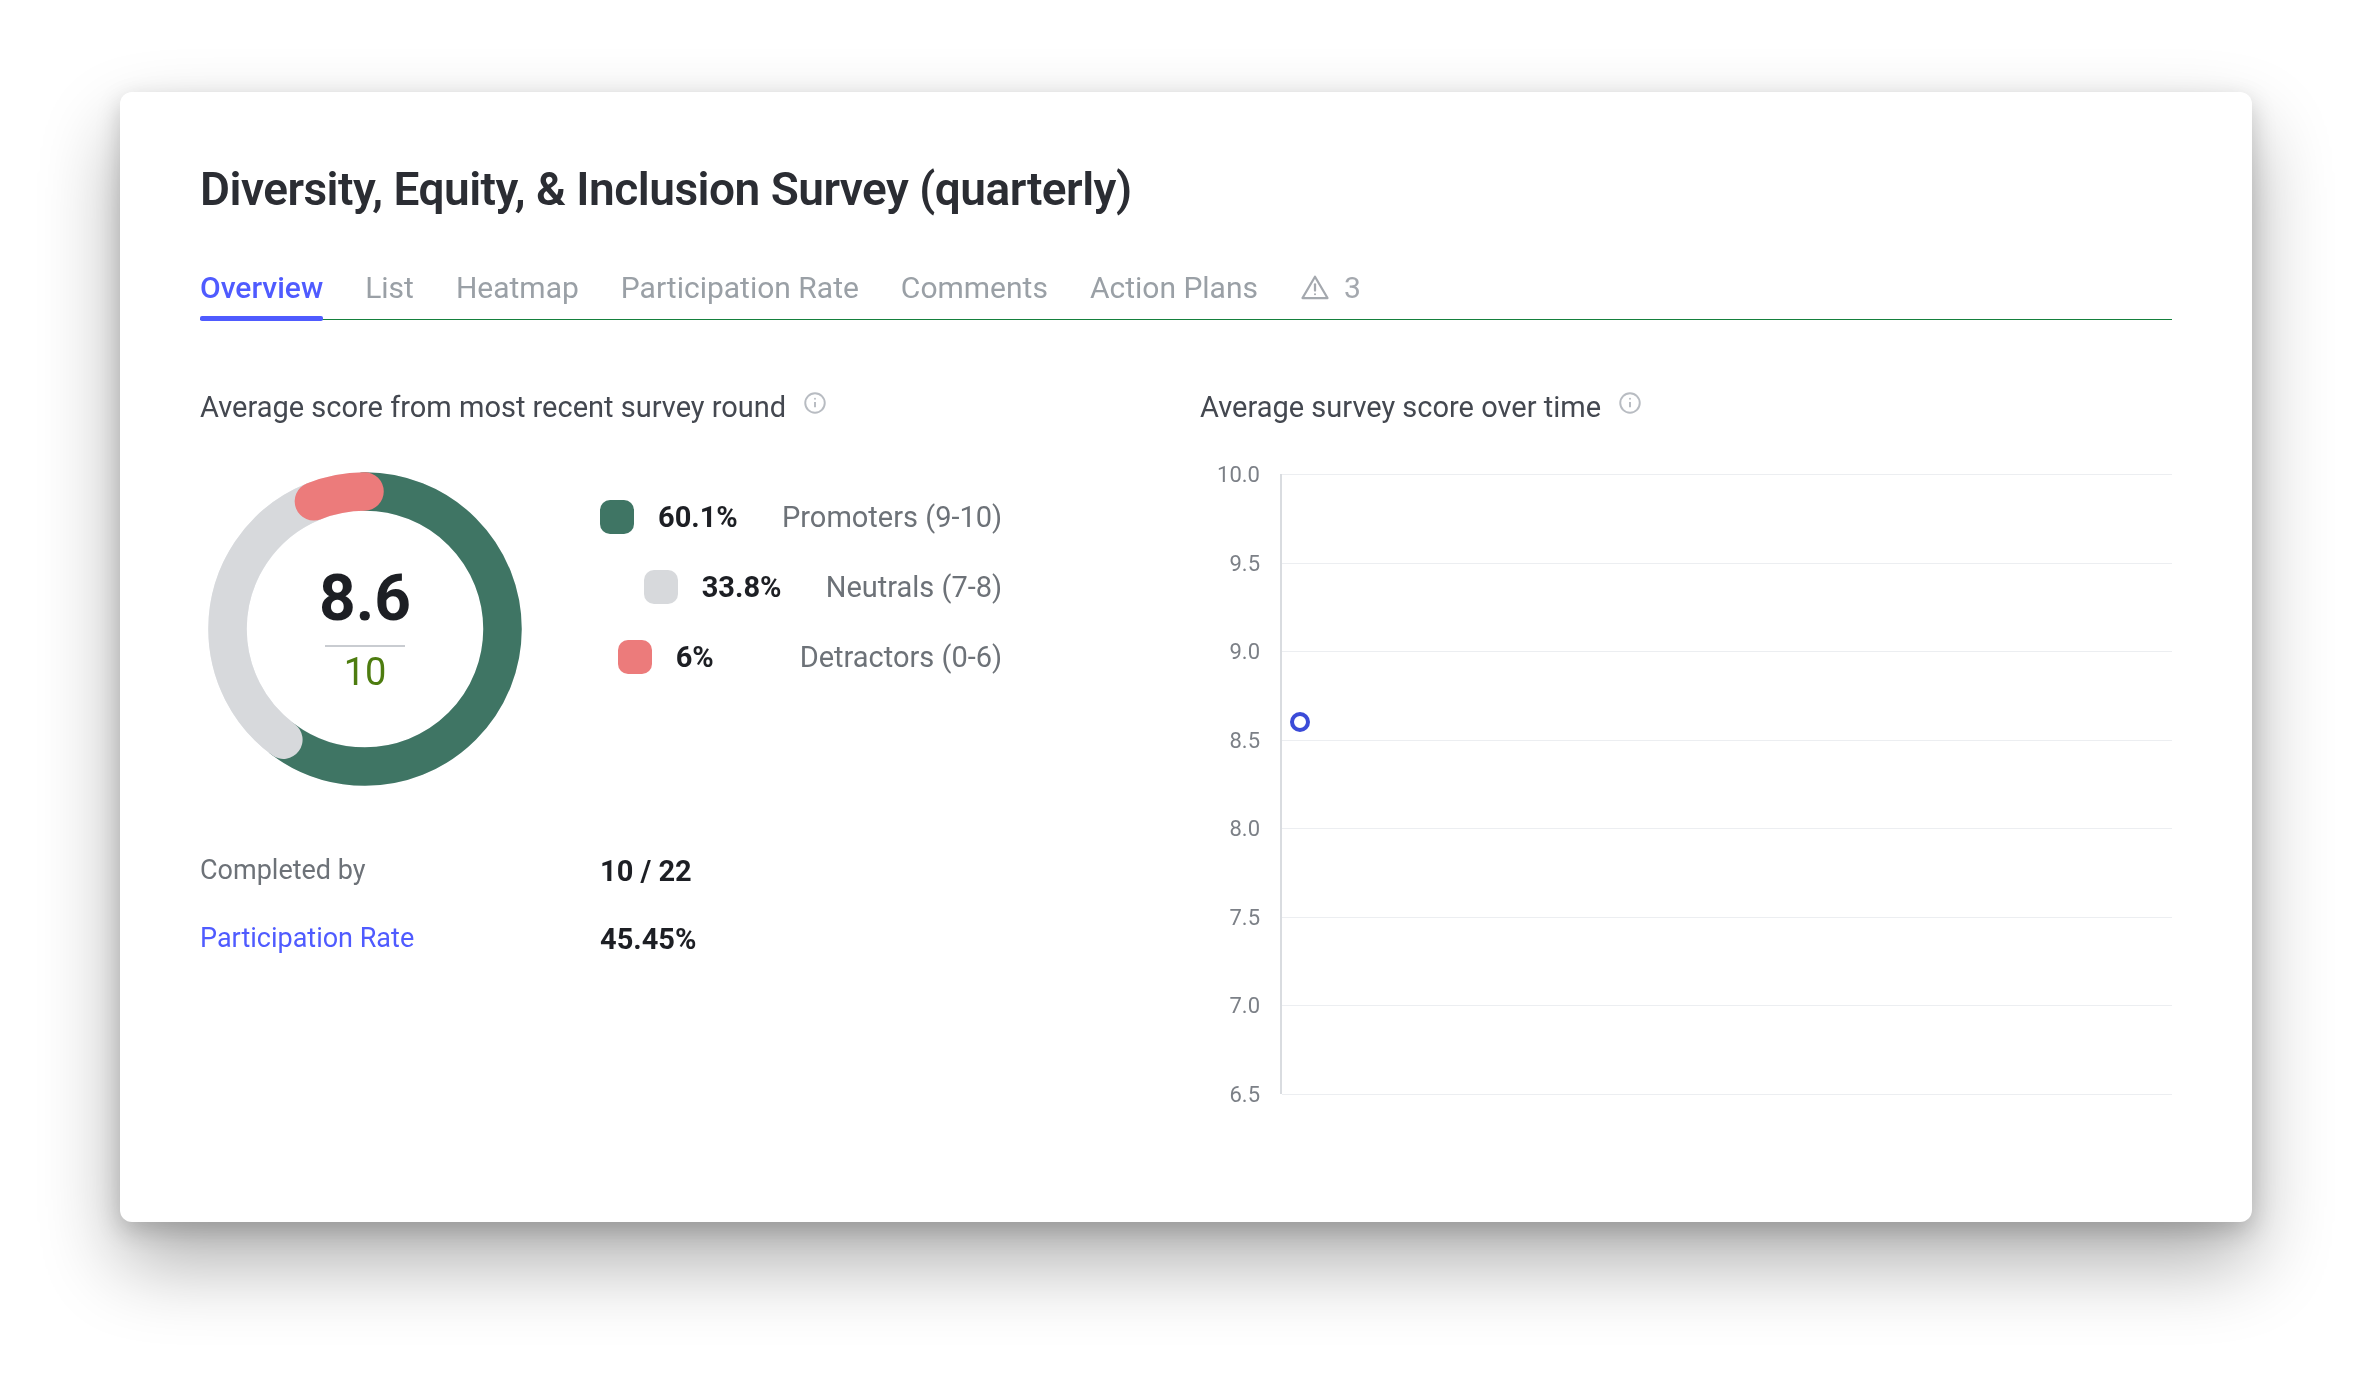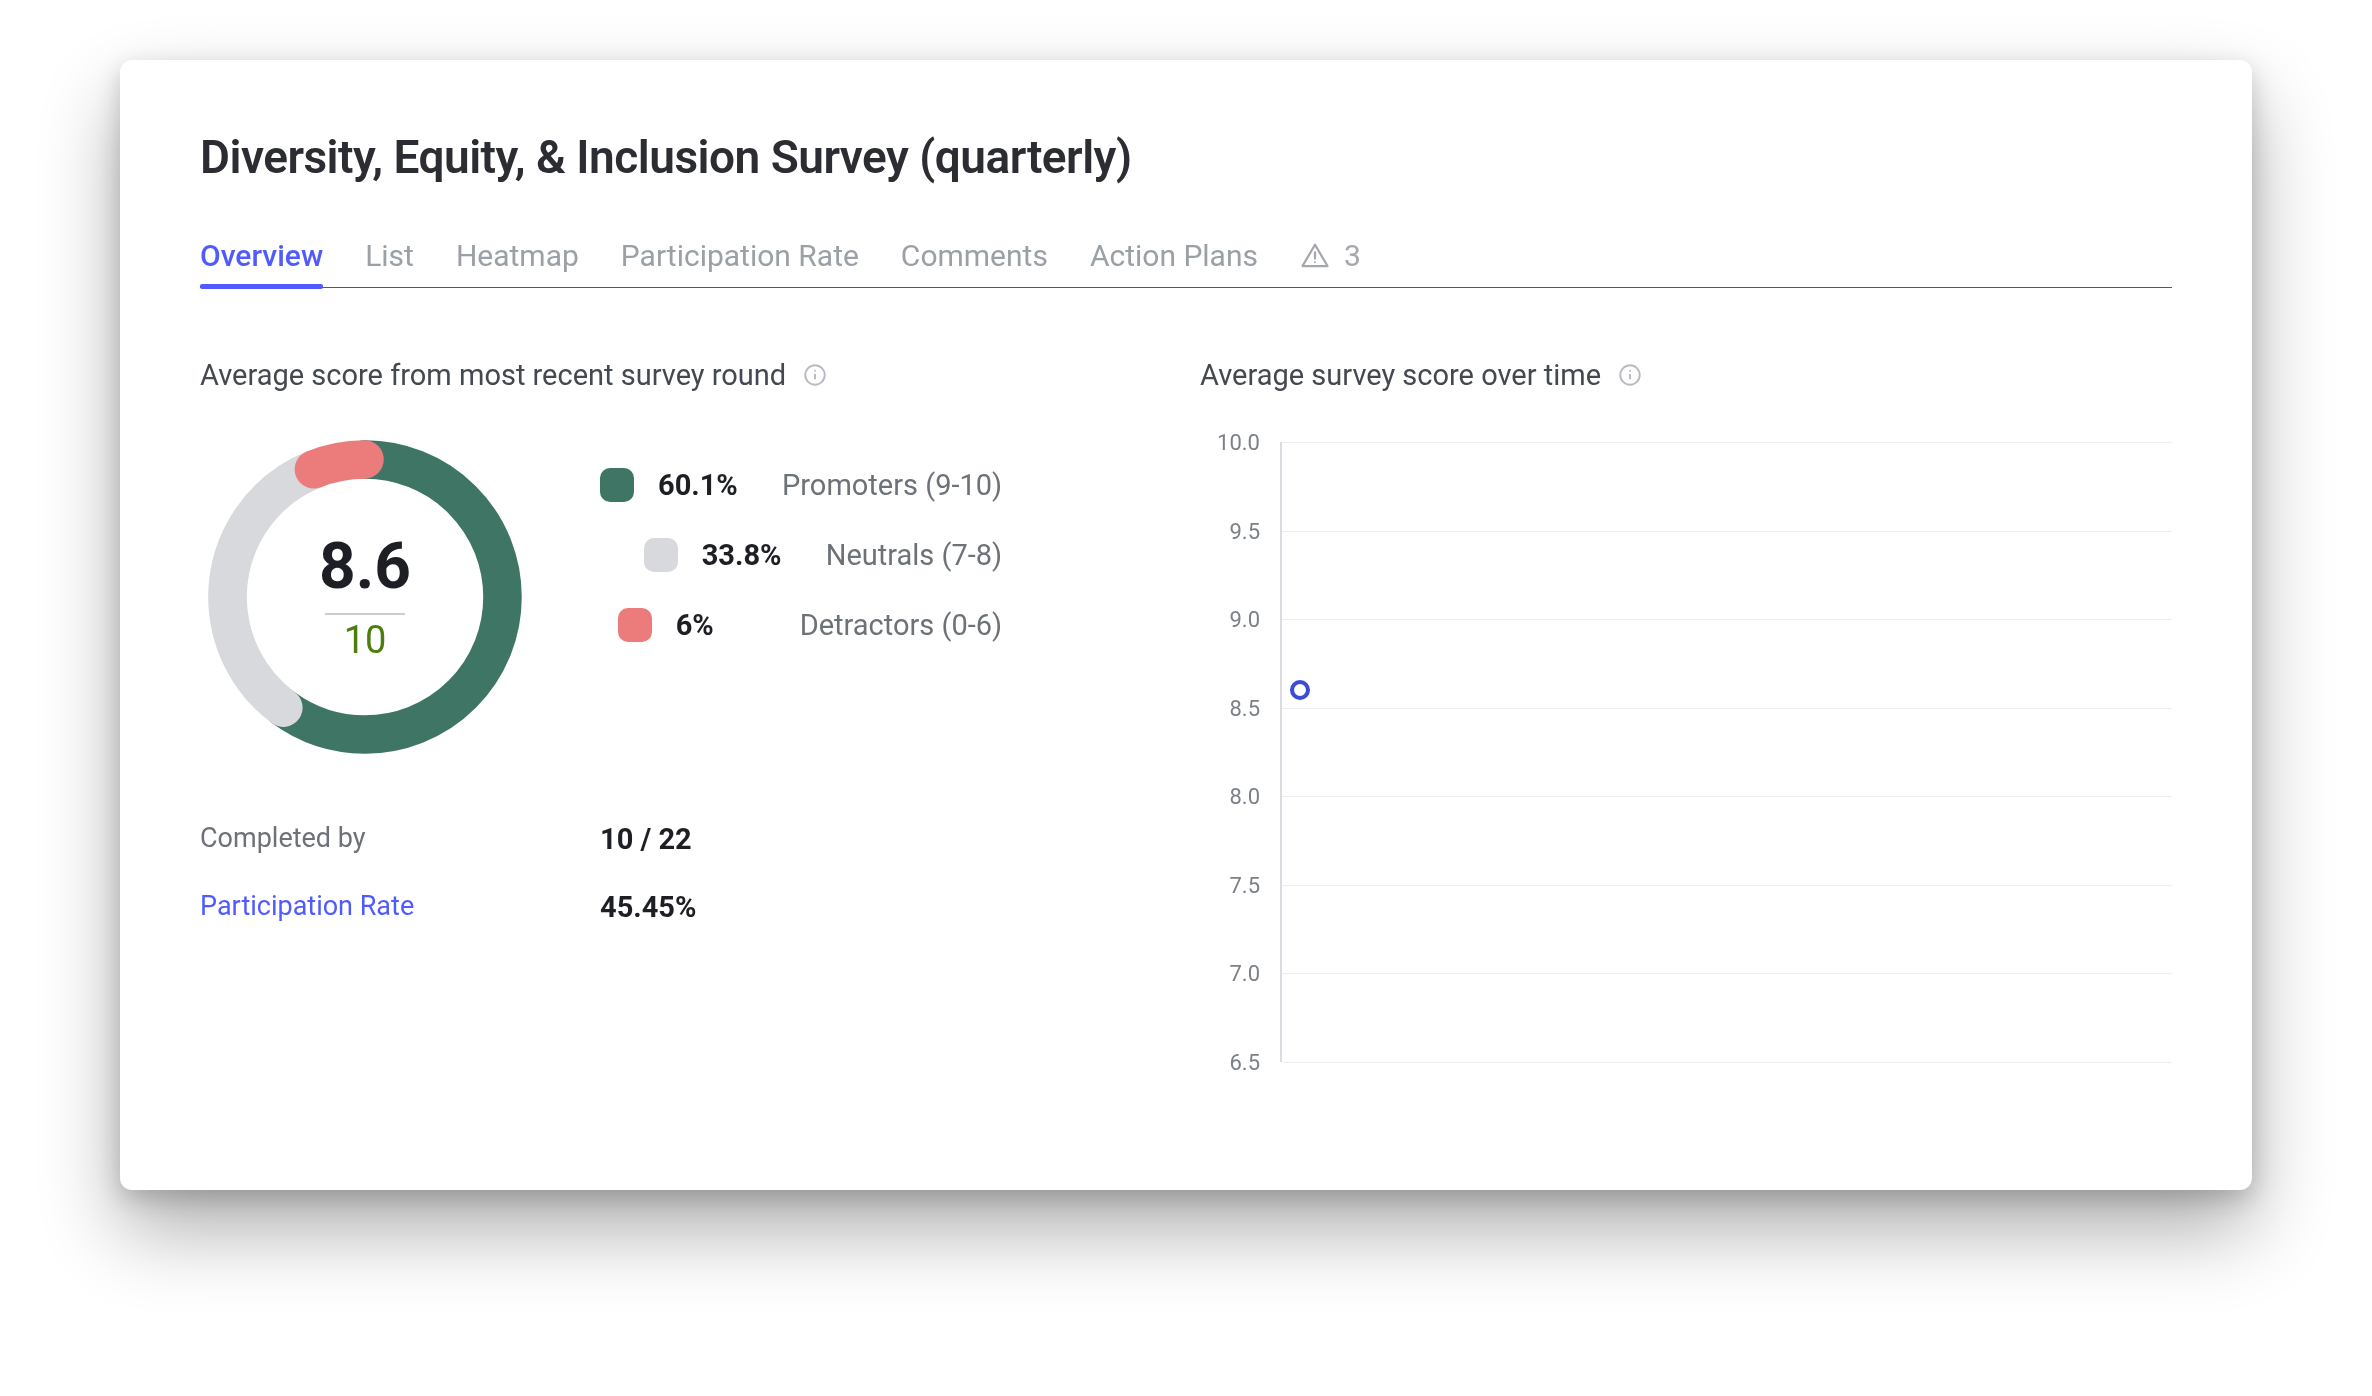--- a/index.html
+++ b/index.html
@@ -14,20 +14,21 @@
   }
   .card {
     width: 2172px;
     height: 1130px;
     background: #ffffff;
     border-radius: 12px;
     box-shadow: 0 40px 80px rgba(0,0,0,0.32), 0 8px 24px rgba(0,0,0,0.18);
     padding: 70px 80px 50px 80px;
     overflow: hidden;
     position: relative;
+    margin-top: 32px;
   }
   .title {
     font-size: 46px;
     font-weight: 600;
     color: #2b2d33;
     letter-spacing: -0.5px;
     margin-bottom: 40px;
   }
   .tabs {
     display: flex;
@@ -59,21 +60,21 @@
   }
   .tab-warning { display:flex; align-items:center; gap:14px; color:#a4a8ae; }
   .warn-svg { width:30px; height:30px; }
   .content {
     display: flex;
     gap: 80px;
     margin-top: 70px;
   }
   .panel-left { width: 920px; }
   .panel-right { flex: 1; }
-  .section-title-row { display:flex; align-items:center; gap:16px; margin-bottom: 40px;}
+  .section-title-row { display:flex; align-items:flex-start; gap:16px; margin-bottom: 40px;}
   .section-title {
     font-size: 29px;
     color: #444850;
     font-weight: 400;
   }
   .info-icon { width:26px; height:26px; color:#b8bcc2; }
   .score-row { display:flex; align-items:flex-start; gap:70px; }
   .donut-wrap { width: 330px; height: 330px; position: relative; }
   .donut-wrap svg { width:100%; height:100%; }
   .donut-center {

